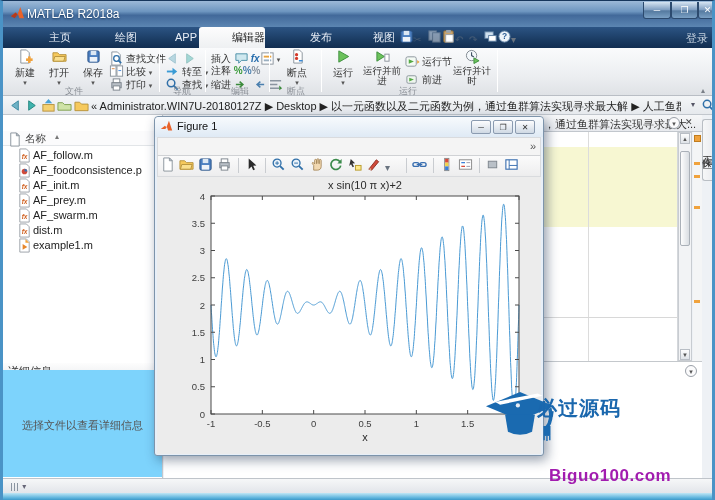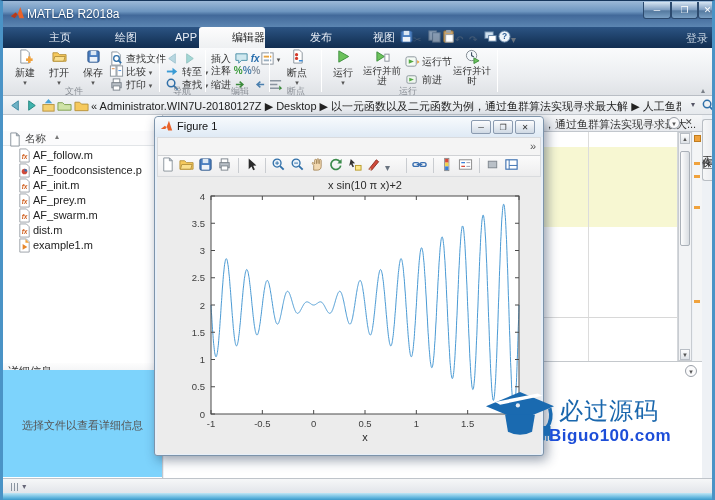--- a/index.html
+++ b/index.html
@@ -82,21 +82,21 @@
   .mi{display:inline-block;margin:2px 4px 0 7px;}
   #figtools{position:absolute;left:2px;top:39px;width:384px;height:21px;background:linear-gradient(180deg,#fbfbfb,#ededee);border:1px solid #d9dbde;border-top:none;}
   .fic{display:inline-block;width:17px;height:16px;margin:1px 0 0 2px;vertical-align:top;}
   .tsep{display:inline-block;width:1px;height:15px;background:#c9ccd0;margin:2px 3px 0 4px;vertical-align:top;}
   #figclient{position:absolute;left:2px;top:60px;width:384px;height:277px;background:#ececec;}
   #figplot{position:absolute;left:0;top:0;}
   .tick{font-size:9.5px;fill:#404040;}
   .ptitle{font-size:11px;fill:#2b2b2b;}
   
   #watermark{left:478px;top:374px;width:220px;height:85px;z-index:40;}
-  #wmtext1{position:absolute;left:78px;top:20px;font-size:24px;font-weight:normal;letter-spacing:1px;}
+  #wmtext1{position:absolute;left:56px;top:20px;font-size:20px;font-weight:bold;letter-spacing:1px;}
   #wmtext2{position:absolute;left:68px;top:51px;font-size:17px;font-weight:bold;letter-spacing:.5px;}
 </style>
 </head>
 <body>
 
 <div id="app">
 
   <div id="titlebar" class="abs">
     <span class="abs" style="left:7px;top:5px">
       <svg width="15" height="15" viewBox="0 0 16 16">
@@ -532,16 +532,16 @@
     <svg width="78" height="85" viewBox="0 0 110 96">
       <path d="M55 12 L103 32 L55 52 L7 32 Z" fill="#1a6ab0"></path>
       <path d="M20 26 L80 14 L87 17.5 L27 30 Z" fill="#fff"></path>
       <path d="M34 44 L76 44 L72 68 Q55 77 38 68 Z" fill="#1a6ab0"></path>
       <circle cx="52" cy="31" r="3" fill="#e8eef5"></circle>
       <path d="M97 35 C100 46 99 54 93 62" fill="none" stroke="#1a6ab0" stroke-width="5"></path>
       <rect x="88" y="60" width="10" height="14" fill="#1a6ab0"></rect>
       <path d="M89 74 v6 M93 74 v7 M97 74 v6" stroke="#1a6ab0" stroke-width="2" fill="none"></path>
     </svg>
     <span id="wmtext1" style="color: rgb(26, 103, 173);">必过源码</span>
-    <span id="wmtext2" style="color: #1d4ed8;">Biguo100.com</span>
+    <span id="wmtext2" style="color: #a21caf; margin-top: 40px;">Biguo100.com</span>
   </div>
 
 </div>
 
 </body></html>

